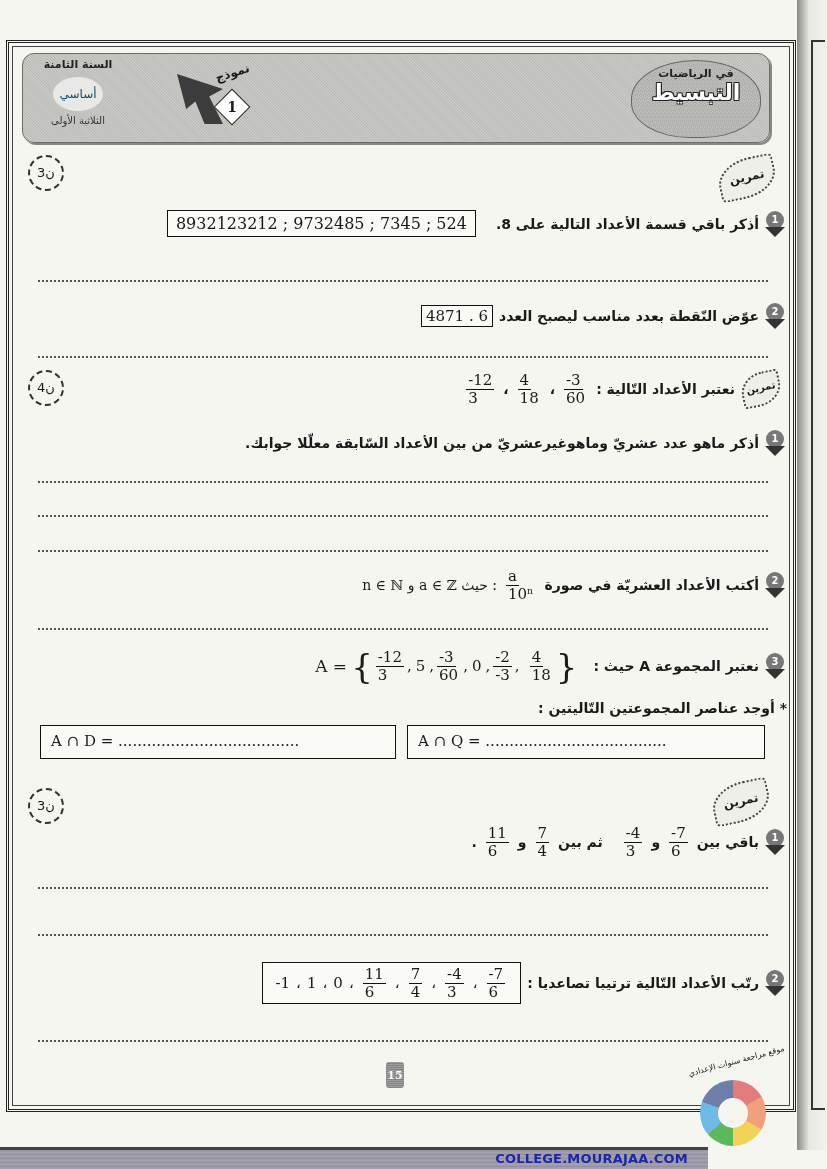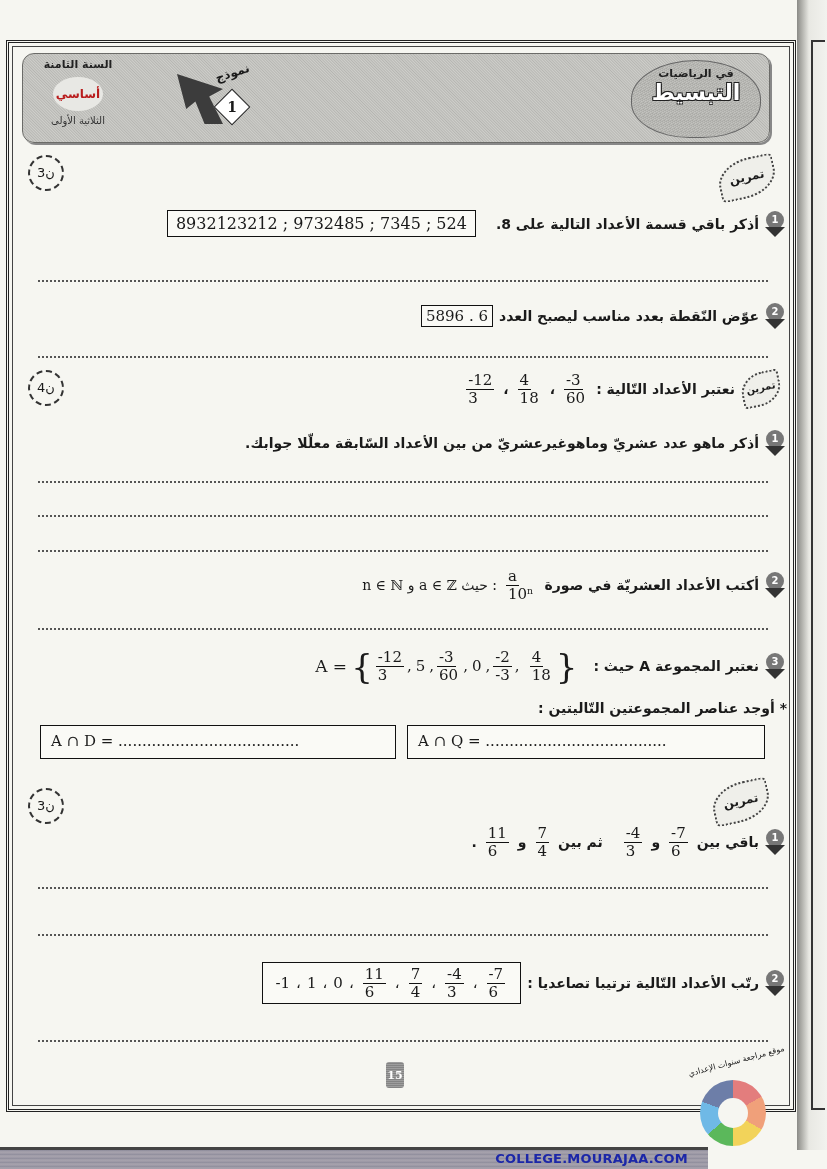--- a/index.html
+++ b/index.html
@@ -46,22 +46,22 @@
     border: 1px solid #6b6b68;
     box-shadow: 2px 2px 0 #888;
   }
   .grade-block {
     position: absolute; left: 10px; top: 4px; width: 90px; height: 82px;
     text-align: center; font-family: "DejaVu Sans", sans-serif;
   }
   .grade-top { font-size: 11px; font-weight: bold; color: #222; direction: rtl; }
   .grade-mid {
     display: inline-block; margin-top: 6px; width: 50px; height: 34px;
-    background: #e8e8e4; border-radius: 50%; font-size: 12px; font-weight: bold;
-    line-height: 34px; color: #b91c1c;
+    background: #e8e8e4; border-radius: 50%; font-size: 12px; font-weight: normal;
+    line-height: 34px; color: #0c4a6e;
   }
   .grade-bottom { font-size: 10px; margin-top: 4px; color: #333; direction: rtl; }
   .model-block {
     position: absolute; left: 152px; top: 12px; width: 90px; height: 70px;
   }
   .model-arrow {
     position: absolute; left: 2px; top: 8px; width: 46px; height: 50px;
     background: #3c3c3c; clip-path: polygon(0 0, 100% 30%, 70% 45%, 100% 100%, 60% 100%, 40% 55%, 20% 70%);
   }
   .model-label {
@@ -212,21 +212,21 @@
   <span class="box num" style="padding:3px 8px; margin-right:14px; font-size:16px;">8932123212 ; 9732485 ; 7345 ; 524</span>
 </div>
 <div class="dots" style="top:280px;"></div>
 
 <div class="q-row" style="top:303px;">
   <div class="q-bullet">
       <div class="circ">2</div>
       <div class="arrow"></div>
     </div>
   <span>عوّض النّقطة بعدد مناسب ليصبح العدد</span>
-  <span class="box num" style="padding:1px 4px;">5896 . 6</span>
+  <span class="box num" style="padding:1px 4px;">4871 . 6</span>
 </div>
 <div class="dots" style="top:356px;"></div>
 
 <div class="points-badge" style="left:28px; top:370px;">4ن</div>
 <div class="q-row" style="top:372px; right:46px;">
   <span class="ex-badge" style="position:static; display:inline-block; width:40px; height:34px; line-height:28px; font-size:10px;">تمرين</span>
   <span>نعتبر الأعداد التّالية :</span>
   <span class="frac">
       <span class="n">-3</span>
       <span class="d">60</span>

